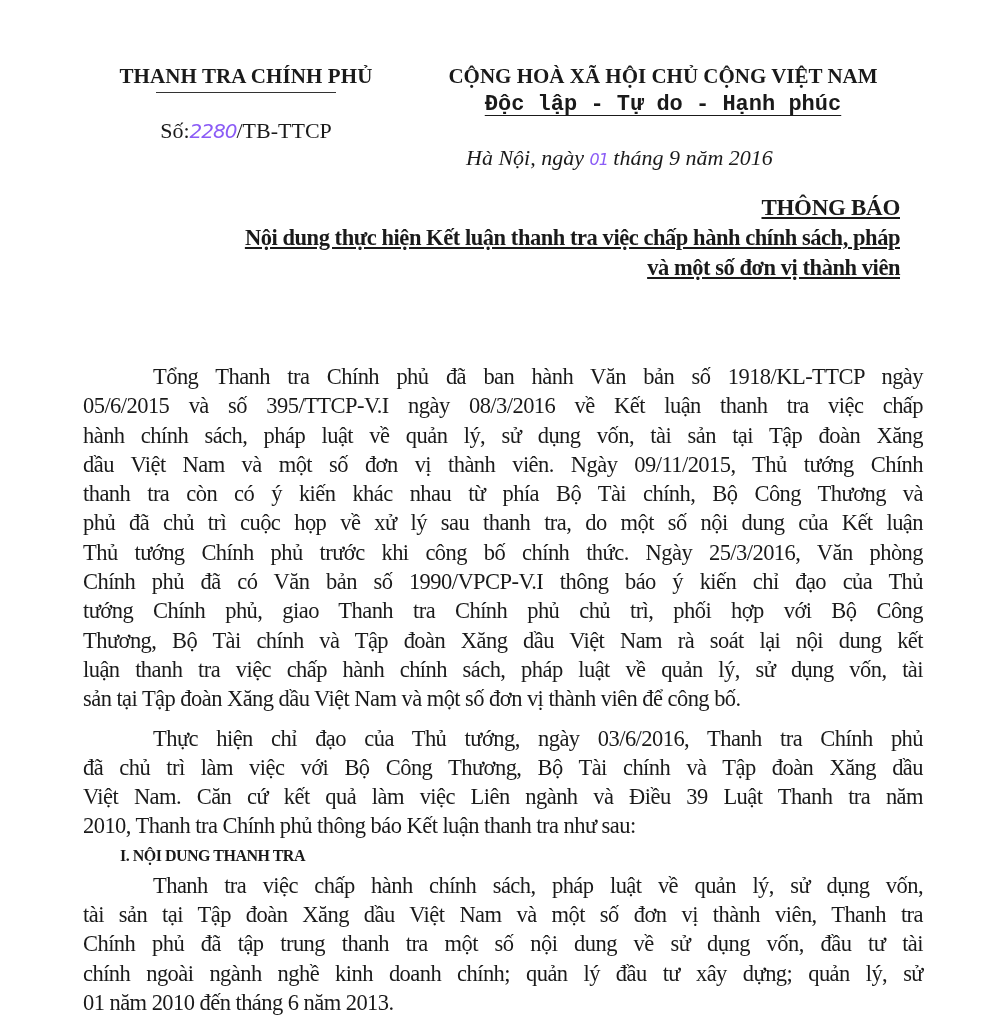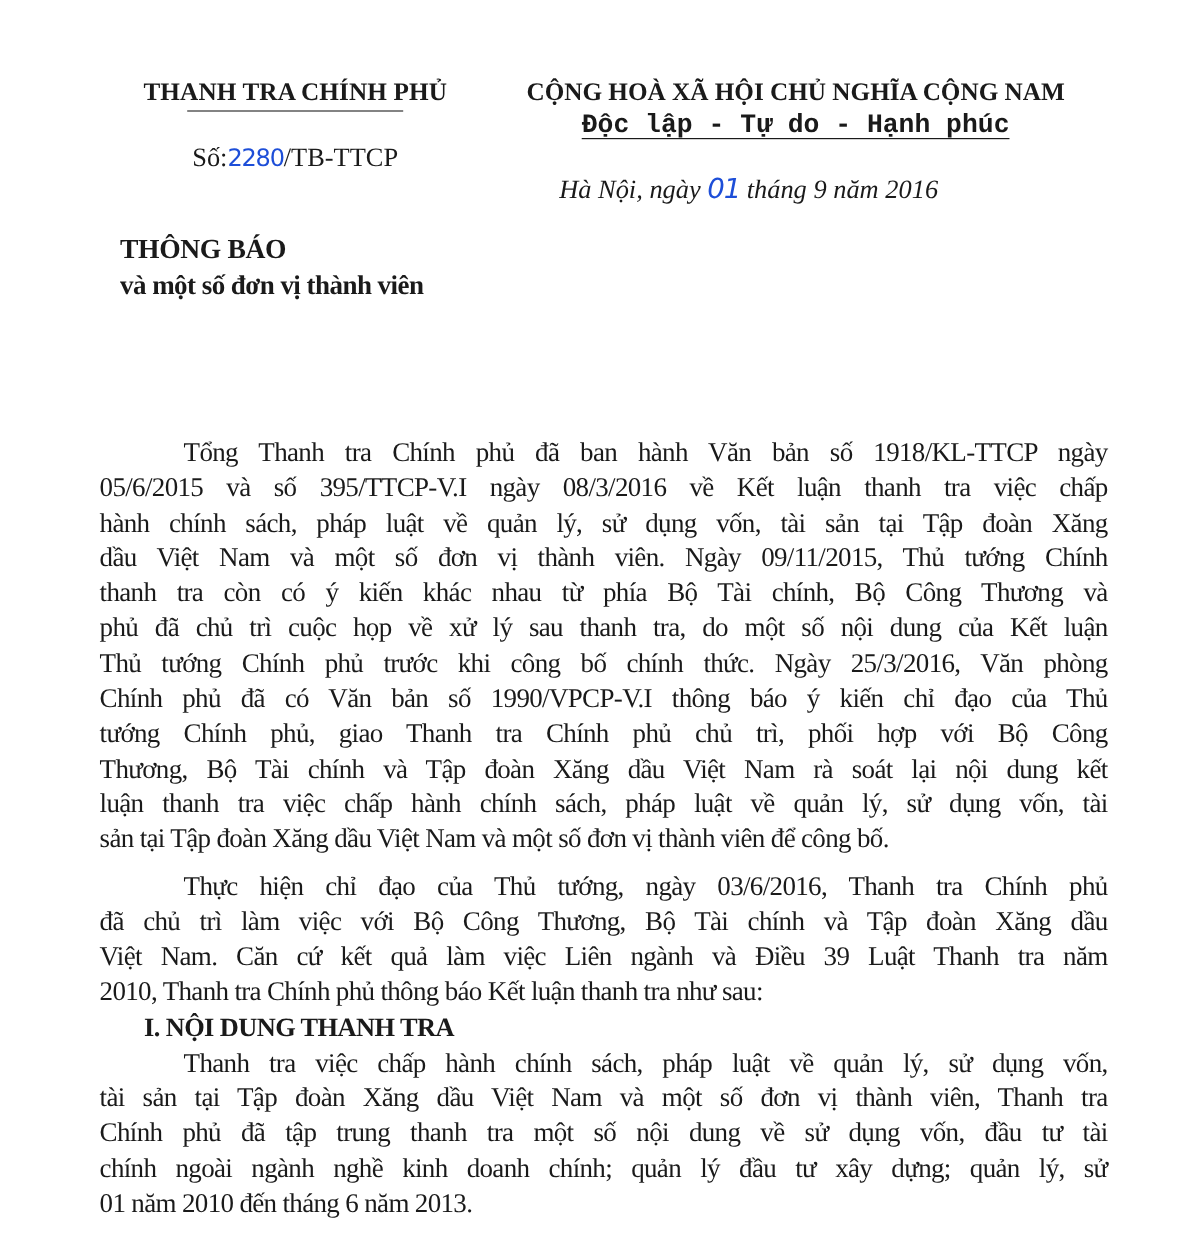--- a/index.html
+++ b/index.html
@@ -43,22 +43,23 @@
     background: #333;
     margin: 2px auto 0 auto;
   }
   .docnum {
     font-size: 22px;
     line-height: 28px;
     margin-top: 24px;
     white-space: nowrap;
   }
   .hand {
-    color: #1d4ed8;
+    color: #8b5cf6;
     font-family: "DejaVu Sans", sans-serif;
+    font-style: italic;
     font-size: 20px;
     letter-spacing: -1px;
   }
   .hdr-right {
     position: absolute;
     left: 418px;
     top: 14px;
     width: 490px;
     text-align: center;
   }
@@ -80,28 +81,29 @@
   }
   .place-date {
     position: absolute;
     left: 466px;
     top: 96px;
     font-style: italic;
     font-size: 22px;
     line-height: 28px;
     white-space: nowrap;
   }
-  .place-date .hand { font-size: 23px; }
+  .place-date .hand { font-size: 16px; }
   
   .title-block {
     position: absolute;
     left: 100px;
     top: 145px;
     width: 800px;
-    text-align: left;
+    text-align: right;
+    text-decoration: underline;
   }
   .title-main {
     font-weight: bold;
     font-size: 23px;
     line-height: 30px;
     letter-spacing: -0.3px;
   }
   .title-sub {
     font-weight: bold;
     font-size: 22.5px;
@@ -116,21 +118,21 @@
     top: 314px;
     width: 840px;
     font-size: 22.5px;
     line-height: 29.3px;
     letter-spacing: -0.55px;
     text-align: justify;
   }
   .gap { height: 10px; }
   .section-head {
     font-weight: bold;
-    font-size: 22px;
+    font-size: 16px;
     margin-left: 37px;
     line-height: 30px;
     letter-spacing: -0.5px;
   }
   .line { display: block; text-align: justify; text-align-last: justify; }
   .line.last { text-align-last: left; }
   .line.indent { padding-left: 70px; }
 </style>
 </head>
 <body>
@@ -139,30 +141,31 @@
 
   <div class="hdr-left">
     <div class="agency">THANH TRA CHÍNH PHỦ</div>
     <div class="agency-rule"></div>
     <div class="docnum">
       <span>Số:</span><span class="hand">2280</span><span>/TB-TTCP</span>
     </div>
   </div>
 
   <div class="hdr-right">
-    <div class="nation">CỘNG HOÀ XÃ HỘI CHỦ NGHĨA CỘNG NAM</div>
+    <div class="nation">CỘNG HOÀ XÃ HỘI CHỦ CỘNG VIỆT NAM</div>
     <div class="motto">Độc lập - Tự do - Hạnh phúc</div>
   </div>
 
   <div class="place-date">
     <span>Hà Nội, ngày </span><span class="hand">01</span><span> tháng 9 năm 2016</span>
   </div>
 
   <div class="title-block">
     <div class="title-main">THÔNG BÁO</div>
+    <div class="title-sub">Nội dung thực hiện Kết luận thanh tra việc chấp hành chính sách, pháp</div>
     <div class="title-sub">và một số đơn vị thành viên</div>
   </div>
 
   <div class="body">
     <div>
       <span class="line indent">Tổng Thanh tra Chính phủ đã ban hành Văn bản số 1918/KL-TTCP ngày</span>
       <span class="line">05/6/2015 và số 395/TTCP-V.I ngày 08/3/2016 về Kết luận thanh tra việc chấp</span>
       <span class="line">hành chính sách, pháp luật về quản lý, sử dụng vốn, tài sản tại Tập đoàn Xăng</span>
       <span class="line">dầu Việt Nam và một số đơn vị thành viên. Ngày 09/11/2015, Thủ tướng Chính</span>
       <span class="line">thanh tra còn có ý kiến khác nhau từ phía Bộ Tài chính, Bộ Công Thương và</span>

